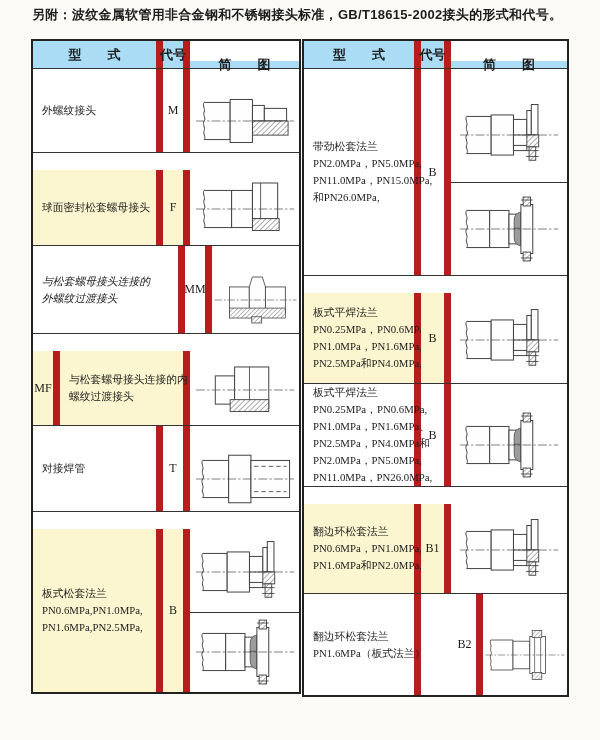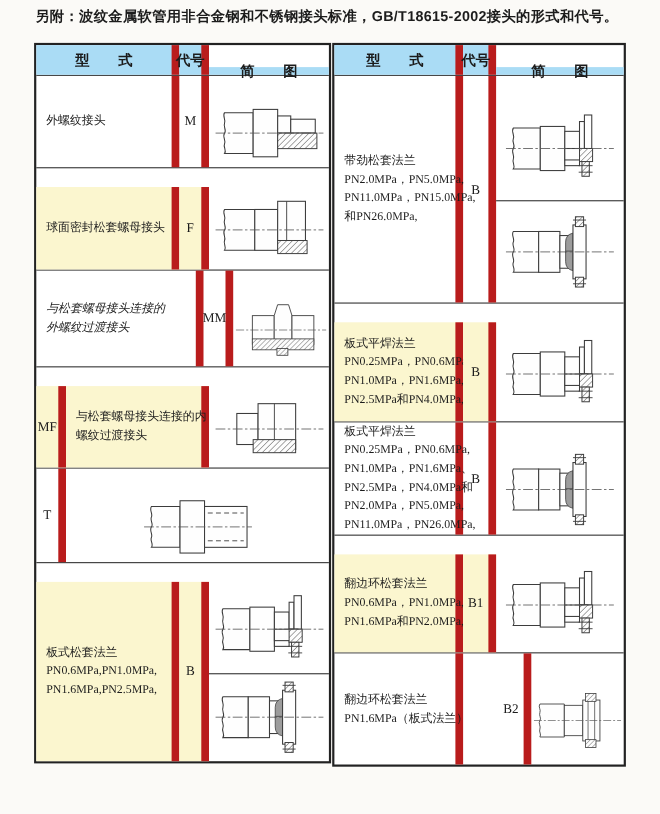--- a/index.html
+++ b/index.html
@@ -118,20 +118,23 @@
               <rect class="p" x="30" y="26" width="26" height="38"></rect>
               <rect class="p" x="56" y="14" width="46" height="56"></rect>
               <line class="ln" x1="76" y1="14" x2="76" y2="70"></line>
               <rect class="h" x="50" y="58" width="52" height="16"></rect>
               <path class="cl" d="M4,45 H136" stroke-dasharray="12 3 3 3"></path>
             </svg>
           </div>
         </div>
       </div>
       <div class="row" style="height: 86px;">
+        <div class="cell c-type" style="width: 130px;">
+          <div class="t-line">对接焊管</div>
+        </div>
         <div class="cell c-code" style="width: 27px;">T</div>
         <div class="cell c-diag">
           <div class="diag">
             <svg viewBox="0 0 140 90" width="104" height="68">
               <path class="p" d="M48,20 H13 c-3,4 2,9 0,13 c-2,4 3,9 0,12 c-3,4 2,9 0,13 c-2,4 3,8 0,12 H48 Z"></path>
               <rect class="p" x="48" y="13" width="30" height="64"></rect>
               <rect class="p" x="78" y="20" width="52" height="50"></rect>
               <line class="ln" x1="82" y1="28" x2="126" y2="28" stroke-dasharray="6 4"></line>
               <line class="ln" x1="82" y1="62" x2="126" y2="62" stroke-dasharray="6 4"></line>
               <path class="cl" d="M4,45 H136" stroke-dasharray="12 3 3 3"></path>

